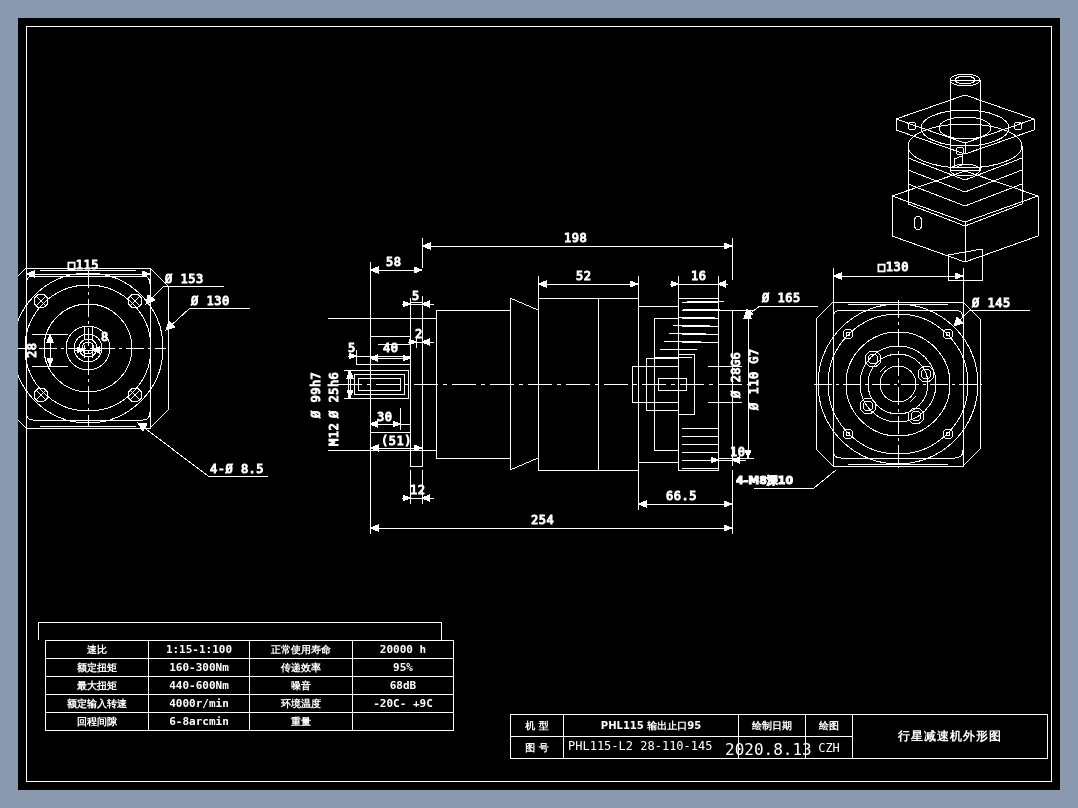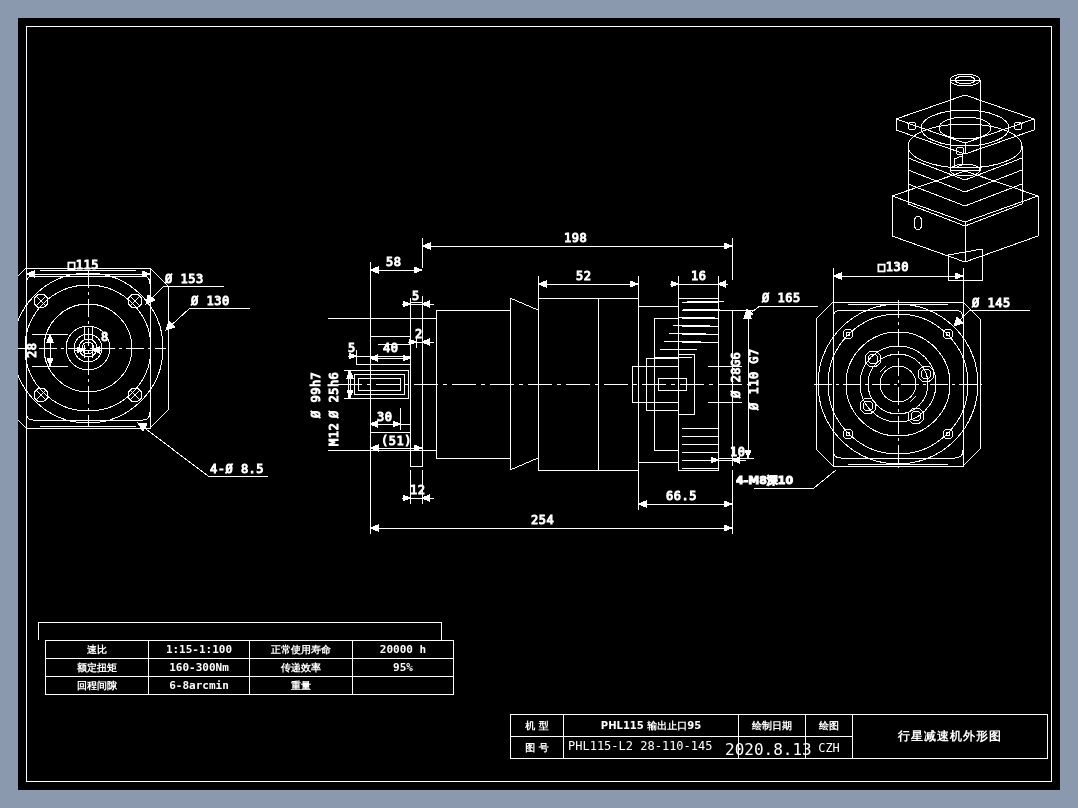--- a/index.html
+++ b/index.html
@@ -397,20 +397,32 @@
           <td class="lbl">正常使用寿命</td>
           <td class="val">20000 h</td>
         </tr>
         <tr>
           <td class="lbl">额定扭矩</td>
           <td class="val">160-300Nm</td>
           <td class="lbl">传递效率</td>
           <td class="val">95%</td>
         </tr>
         <tr>
+          <td class="lbl">最大扭矩</td>
+          <td class="val">440-600Nm</td>
+          <td class="lbl">噪音</td>
+          <td class="val">68dB</td>
+        </tr>
+        <tr>
+          <td class="lbl">额定输入转速</td>
+          <td class="val">4000r/min</td>
+          <td class="lbl">环境温度</td>
+          <td class="val">-20C- +9C</td>
+        </tr>
+        <tr>
           <td class="lbl">回程间隙</td>
           <td class="val">6-8arcmin</td>
           <td class="lbl">重量</td>
           <td class="val"></td>
         </tr>
       </tbody>
     </table>
 
     <table class="title-block">
       <tbody>

